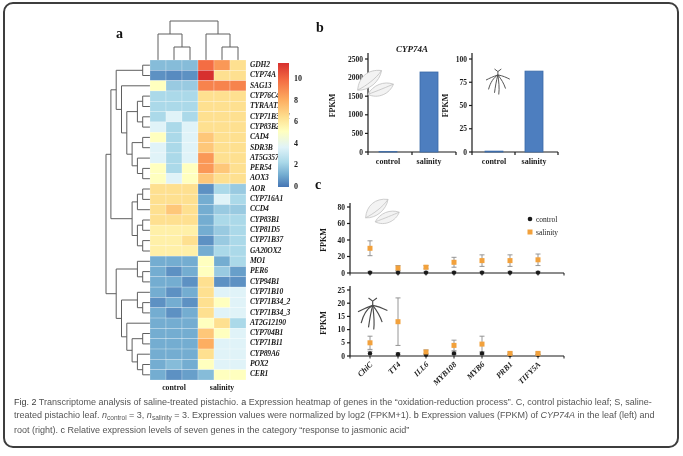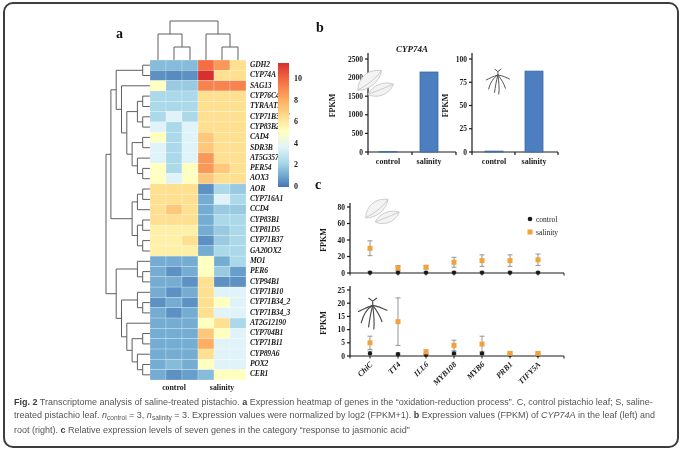--- a/index.html
+++ b/index.html
@@ -32,21 +32,21 @@
   #chart-scatter-root{left:318px;top:286px;width:268px;height:118px;}
   svg{overflow:visible;display:block;}
   .t-tick{font:bold 7.5px "Liberation Serif",serif;fill:#1a1a1a;}
   .t-xlab{font:bold 8px "Liberation Serif",serif;fill:#1a1a1a;}
   .t-title{font:italic bold 9px "Liberation Serif",serif;fill:#1a1a1a;}
   .t-fpkm{font:bold 8px "Liberation Serif",serif;fill:#1a1a1a;}
   .t-gene{font:italic bold 8px "Liberation Serif",serif;fill:#1a1a1a;}
   .t-leg{font:7.5px "Liberation Serif",serif;fill:#1a1a1a;}
   #caption{left:14px;top:396px;width:654px;font:9px "Liberation Sans",sans-serif;
            color:#555;line-height:13px;}
-  .cb{font-weight:bold;color:#3c3c3c;}
+  .cb{font-weight:normal;color:#3c3c3c;}
   .ci{font-style:italic;}
   .csub{font-size:6.5px;vertical-align:-1.5px;}
 </style>
 </head>
 <body>
 
 <div id="stage">
   <div id="frame"></div>
 
   <div class="panel-label" id="pl-a">a</div>

